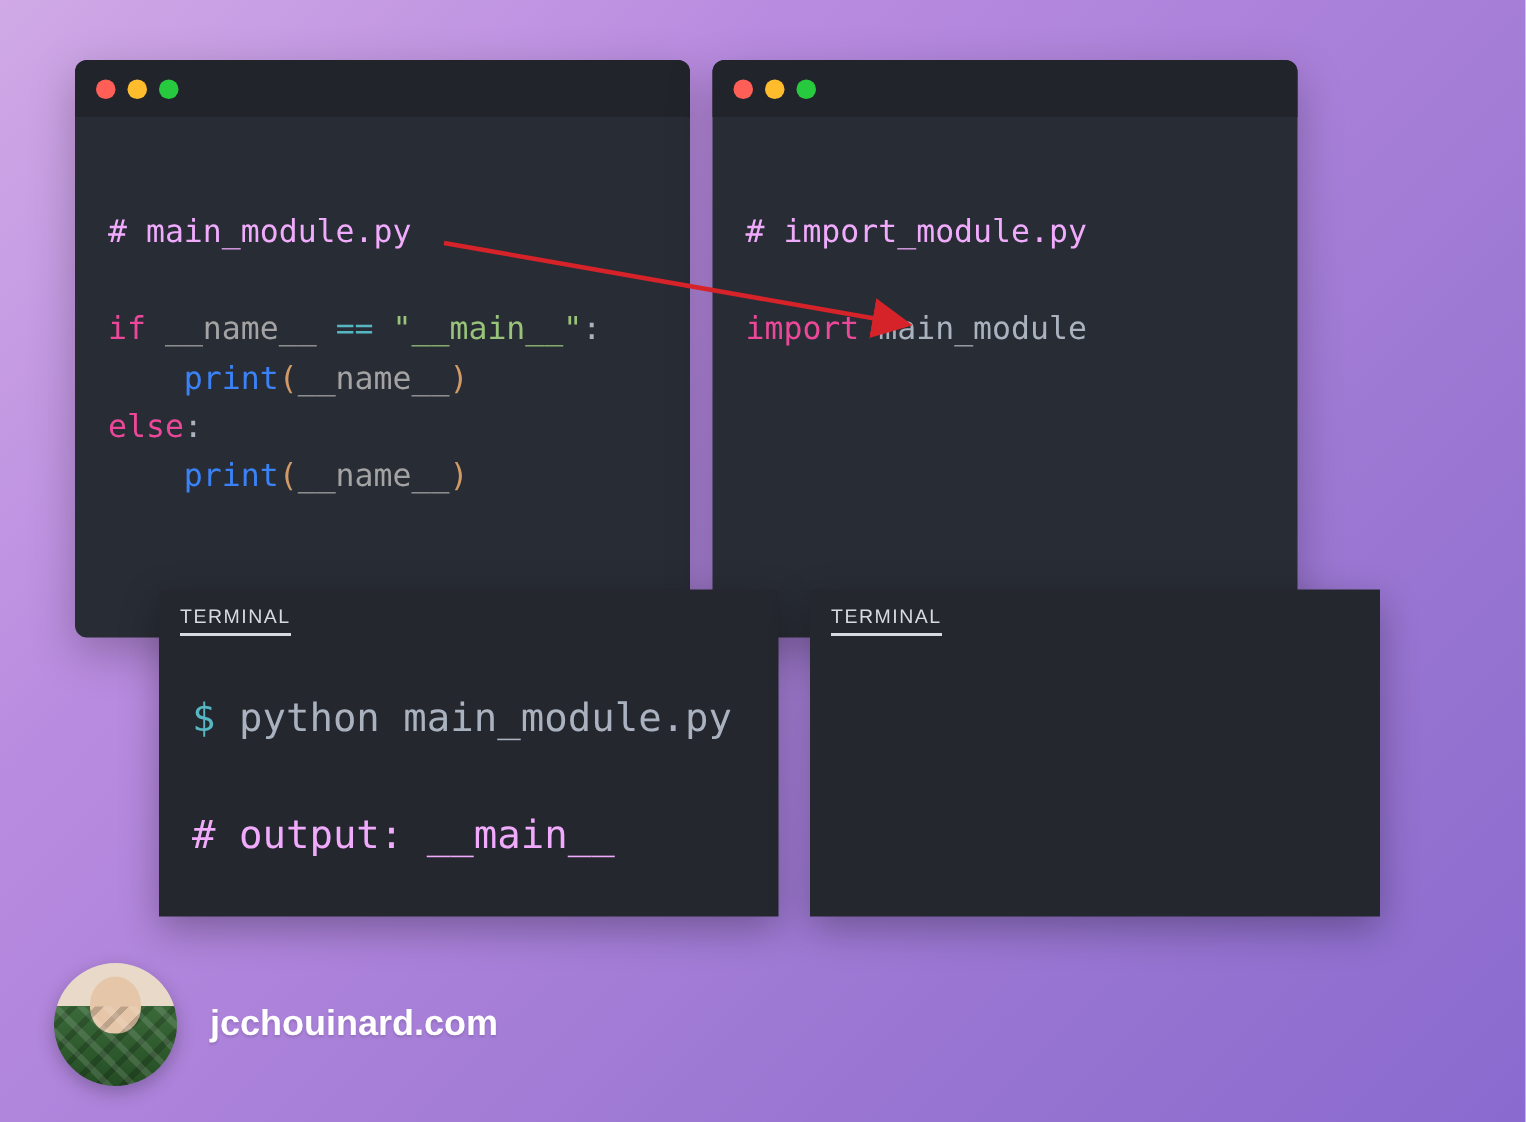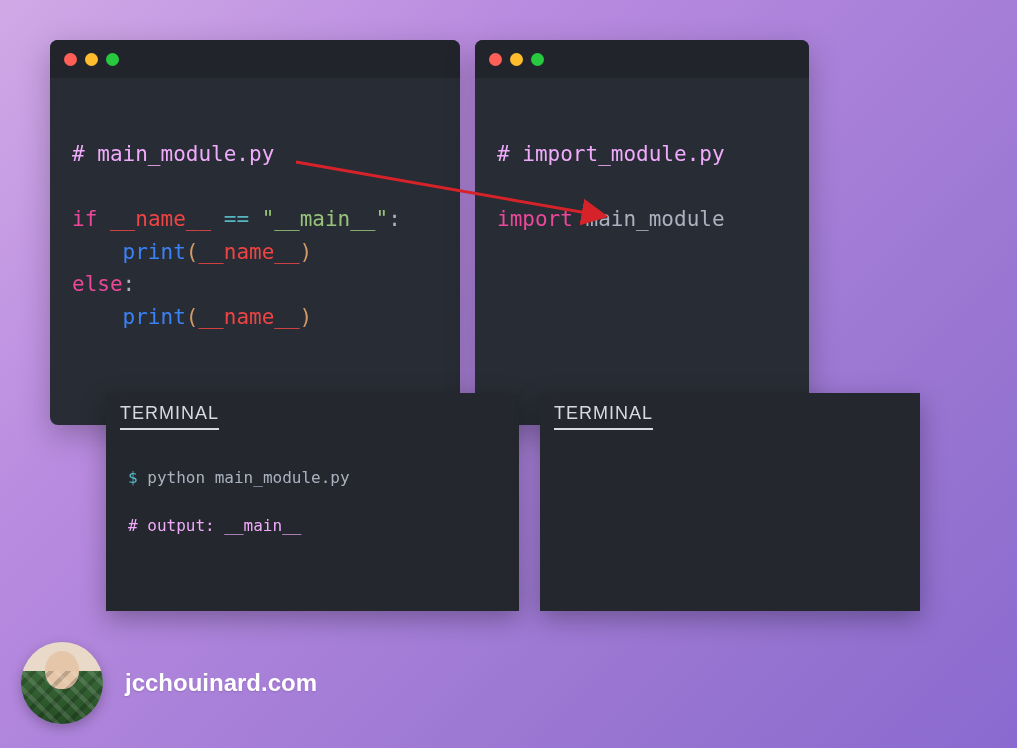--- a/index.html
+++ b/index.html
@@ -35,62 +35,62 @@
   .code-body {
     padding: 60px 22px 30px 22px;
     font-size: 21px;
     line-height: 1.55;
     white-space: pre;
     color: #abb2bf;
   }
 
   .tok-comment { color: #f0abfc; }
   .tok-keyword { color: #ec4899; }
-  .tok-builtin { color: #ef4444; margin-top: 47px; }
+  .tok-builtin { color: #a3a3a3; margin-top: 47px; }
   .tok-op      { color: #56b6c2; }
   .tok-string  { color: #98c379; }
   .tok-func    { color: #3b82f6; }
   .tok-paren   { color: #d19a66; }
   .tok-module  { color: #abb2bf; }
 
   .terminal {
     position: absolute;
     background: #24272e;
     box-shadow: 0 8px 24px rgba(0,0,0,.3);
   }
   .term-header {
     padding: 10px 14px 6px 14px;
     font-family: ui-sans-serif, -apple-system, Segoe UI, Helvetica, Arial, sans-serif;
-    font-size: 18px;
+    font-size: 13px;
     letter-spacing: 1px;
     color: #d7dae0;
   }
   .term-header span {
     display: inline-block;
     border-bottom: 2px solid #d7dae0;
     padding-bottom: 4px;
   }
   .term-body {
     padding: 30px 22px 34px 22px;
-    font-size: 16px;
+    font-size: 26px;
     line-height: 1.5;
     white-space: pre;
     color: #abb2bf;
   }
   .tok-prompt { color: #56b6c2; }
   .tok-cmd    { color: #abb2bf; }
 
   .arrow {
     position: absolute;
     pointer-events: none;
   }
 
   .attribution {
     position: absolute;
-    left: 21px;
+    left: 36px;
     bottom: 24px;
     display: flex;
     align-items: center;
     gap: 22px;
   }
   .avatar {
     width: 82px;
     height: 82px;
     border-radius: 50%;
     background: linear-gradient(180deg, #e8d9c8 0%, #e8d9c8 35%, #3b6a3a 35%, #244c23 100%);
@@ -117,21 +117,21 @@
   .site {
     font-family: ui-sans-serif, -apple-system, Segoe UI, Helvetica, Arial, sans-serif;
     font-weight: 700;
     font-size: 24px;
     color: #ffffff;
     text-shadow: 0 1px 2px rgba(0,0,0,.15);
   }
 
   
   #win-left  { left: 50px;  top: 40px;  width: 410px; height: 385px; }
-  #win-right { left: 475px; top: 40px;  width: 334px; height: 385px; }
+  #win-right { left: 475px; top: 40px;  width: 390px; height: 385px; }
   #term-left { left: 106px; top: 393px; width: 413px; height: 218px; }
   #term-right{ left: 540px; top: 393px; width: 380px; height: 218px; }
 </style>
 </head>
 <body>
 
 <div class="code-window" id="win-left">
   <div class="titlebar">
     <span class="dot dot-red"></span>
     <span class="dot dot-yellow"></span>

